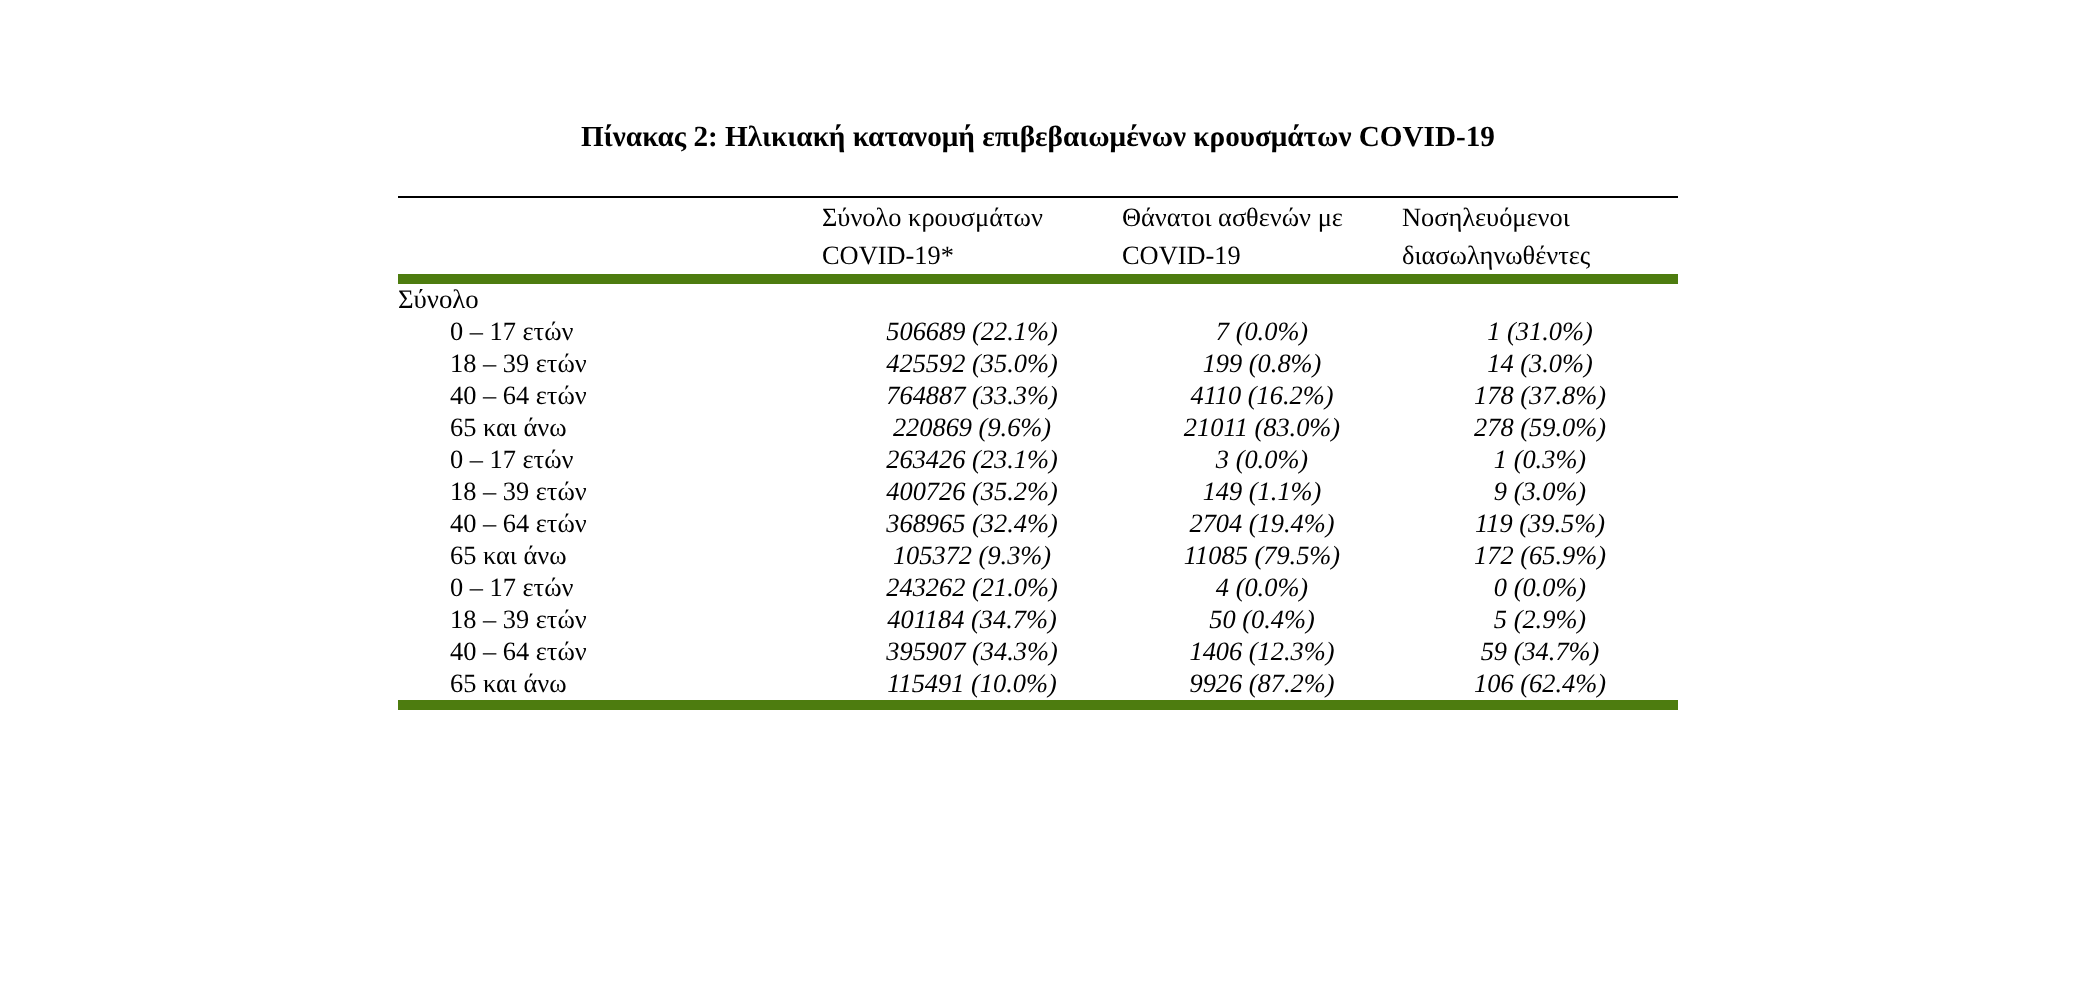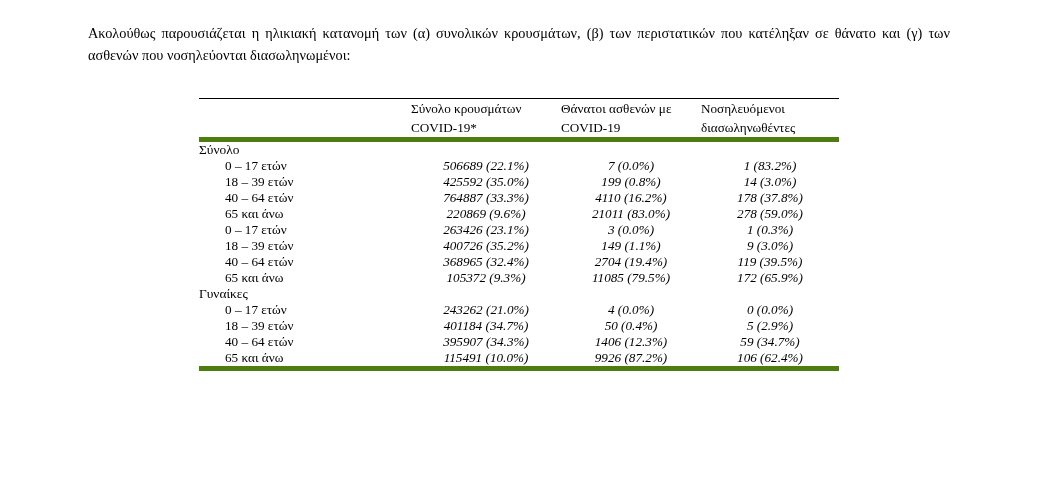--- a/index.html
+++ b/index.html
@@ -103,22 +103,22 @@
   .footnote .star {
     font-size: 9px;
     vertical-align: super;
   }
 </style>
 </head>
 <body>
 
 <div class="page">
 
-  <p class="intro">Ακολούθως παρουσιάζεται η ηλικιακή κατανομή των (α) συνολικών κρουσμάτων, (β) των περιστατικών που κατέληξαν σε θάνατο και (γ) των ασθενών που νοσηλεύονται διασωληνωμένοι:</p>
-
+
+  <div class="table-title">Πίνακας 2: Ηλικιακή κατανομή επιβεβαιωμένων κρουσμάτων COVID-19</div>
 
   <div class="tbl-wrap">
     <table class="data">
       <tbody>
         <tr class="hdr rule-top">
           <td class="c0"></td>
           <td class="c1">
             <span>Σύνολο κρουσμάτων</span><br>
             <span>COVID-19*</span>
           </td>
@@ -132,21 +132,21 @@
           </td>
         </tr>
 
         <tr class="group rule-mid">
           <td colspan="4">Σύνολο</td>
         </tr>
         <tr class="row">
           <td class="label">0 – 17 ετών</td>
           <td class="num">506689 (22.1%)</td>
           <td class="num">7 (0.0%)</td>
-          <td class="num">1 (83.2%)</td>
+          <td class="num">1 (31.0%)</td>
         </tr>
         <tr class="row">
           <td class="label">18 – 39 ετών</td>
           <td class="num">425592 (35.0%)</td>
           <td class="num">199 (0.8%)</td>
           <td class="num">14 (3.0%)</td>
         </tr>
         <tr class="row">
           <td class="label">40 – 64 ετών</td>
           <td class="num">764887 (33.3%)</td>
@@ -178,23 +178,20 @@
           <td class="num">2704 (19.4%)</td>
           <td class="num">119 (39.5%)</td>
         </tr>
         <tr class="row">
           <td class="label">65 και άνω</td>
           <td class="num">105372 (9.3%)</td>
           <td class="num">11085 (79.5%)</td>
           <td class="num">172 (65.9%)</td>
         </tr>
 
-        <tr class="group">
-          <td colspan="4">Γυναίκες</td>
-        </tr>
         <tr class="row">
           <td class="label">0 – 17 ετών</td>
           <td class="num">243262 (21.0%)</td>
           <td class="num">4 (0.0%)</td>
           <td class="num">0 (0.0%)</td>
         </tr>
         <tr class="row">
           <td class="label">18 – 39 ετών</td>
           <td class="num">401184 (34.7%)</td>
           <td class="num">50 (0.4%)</td>

